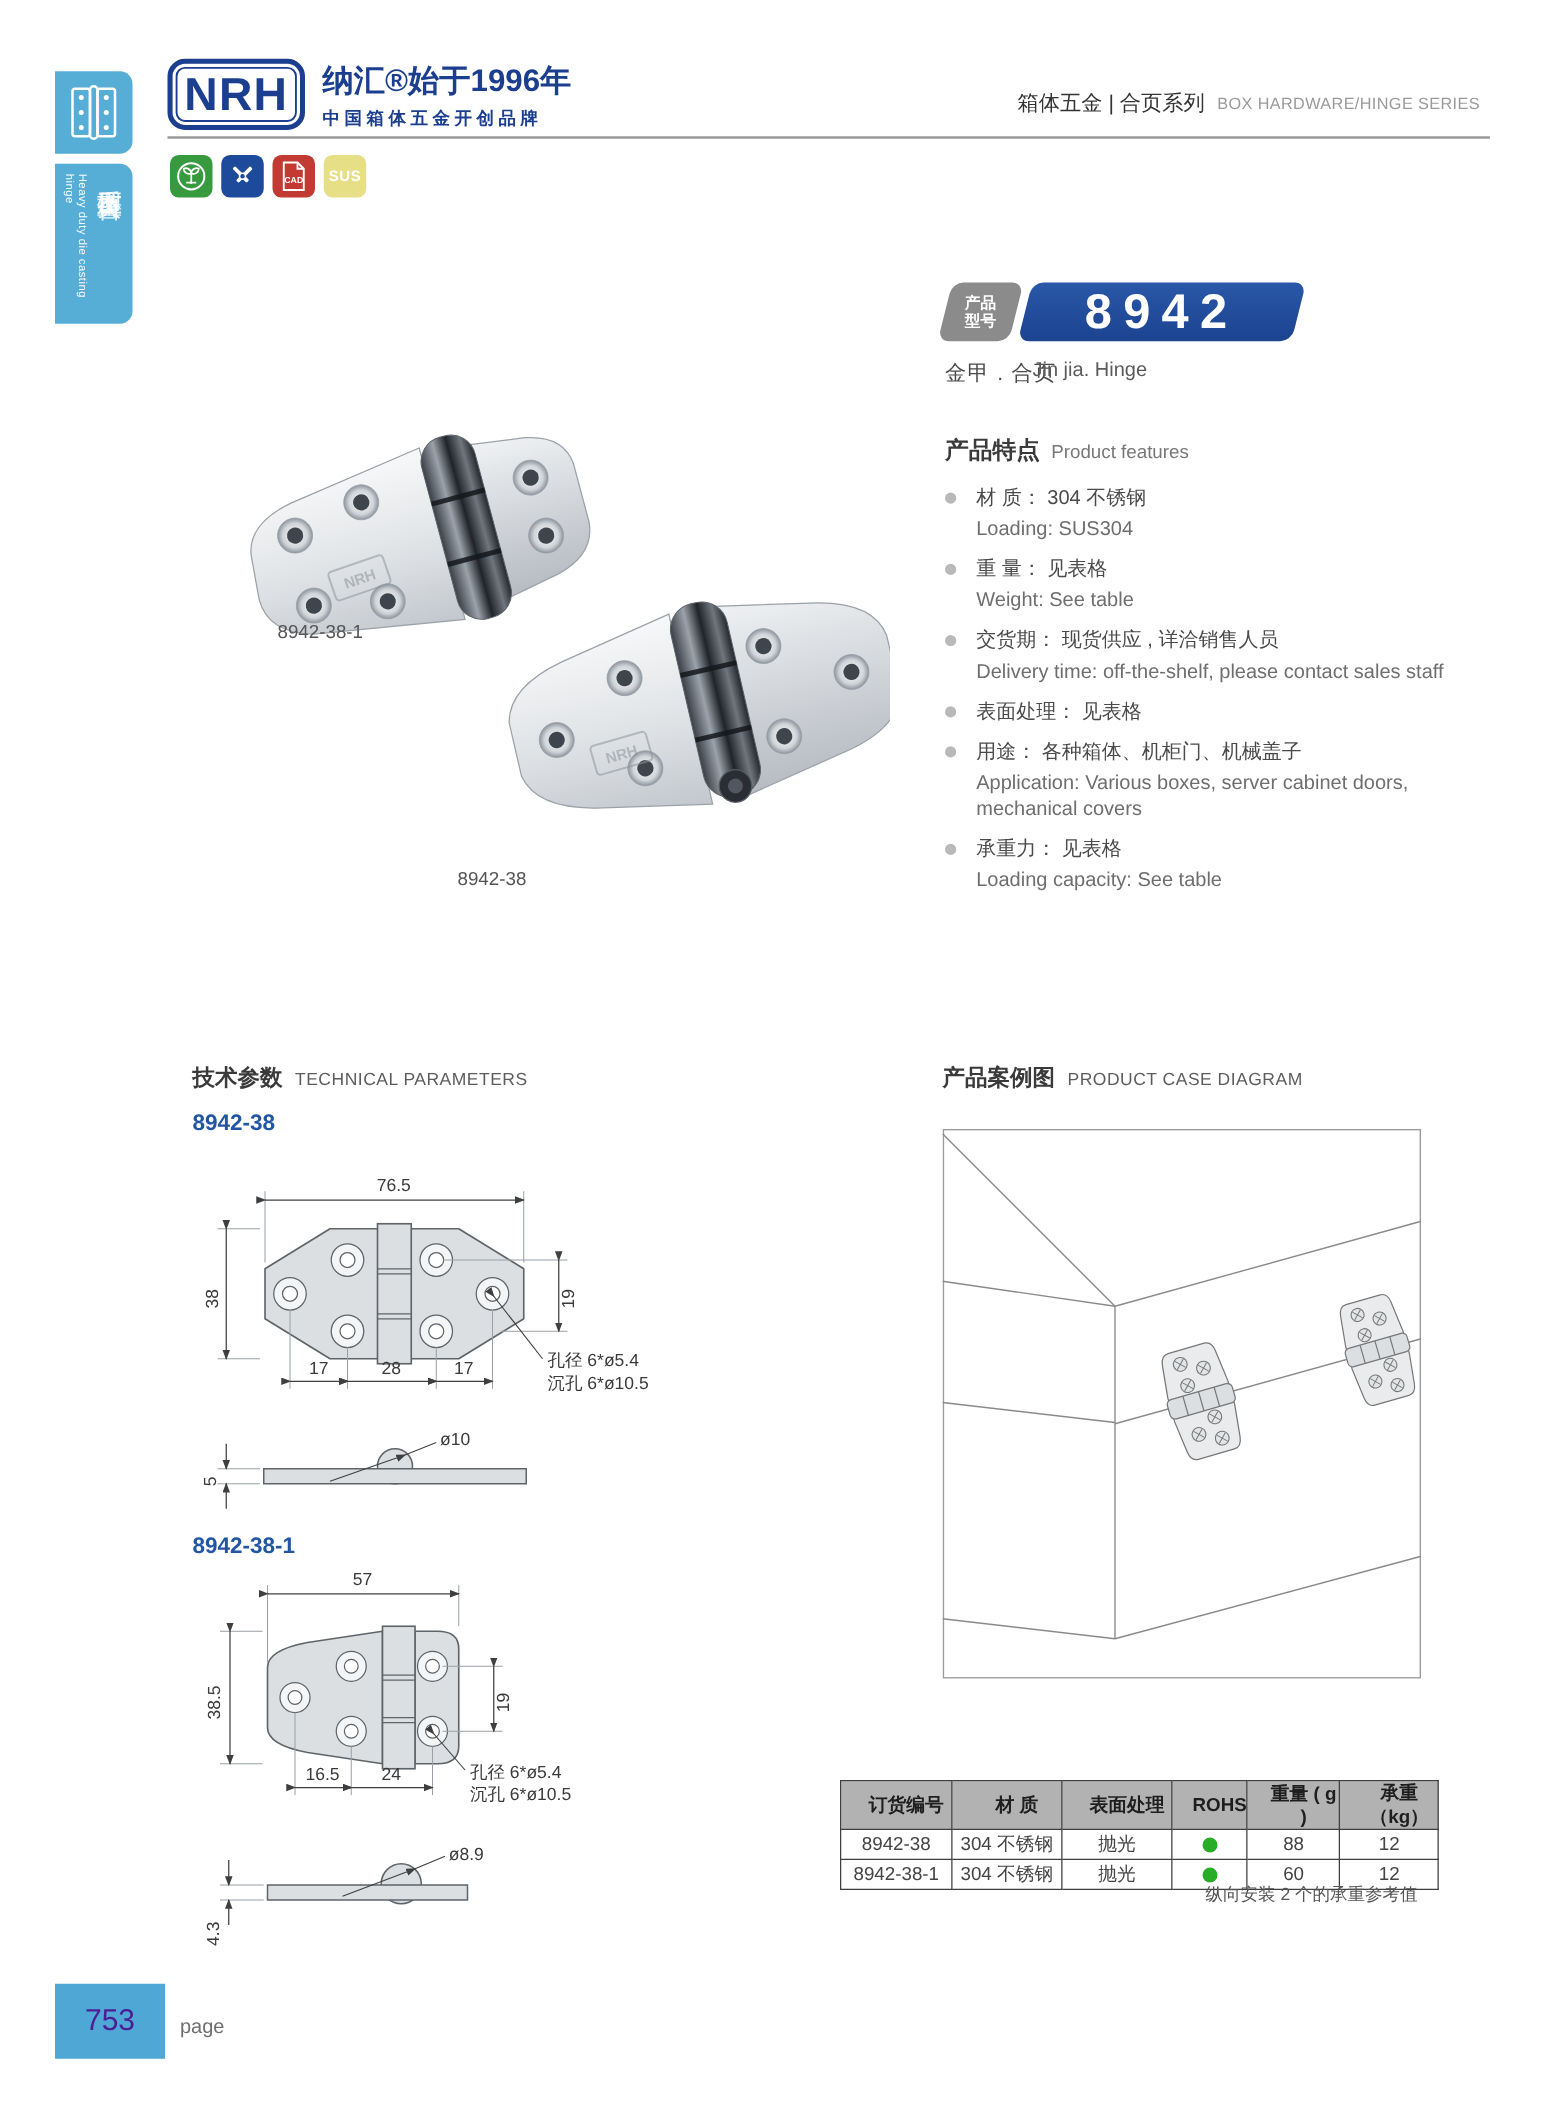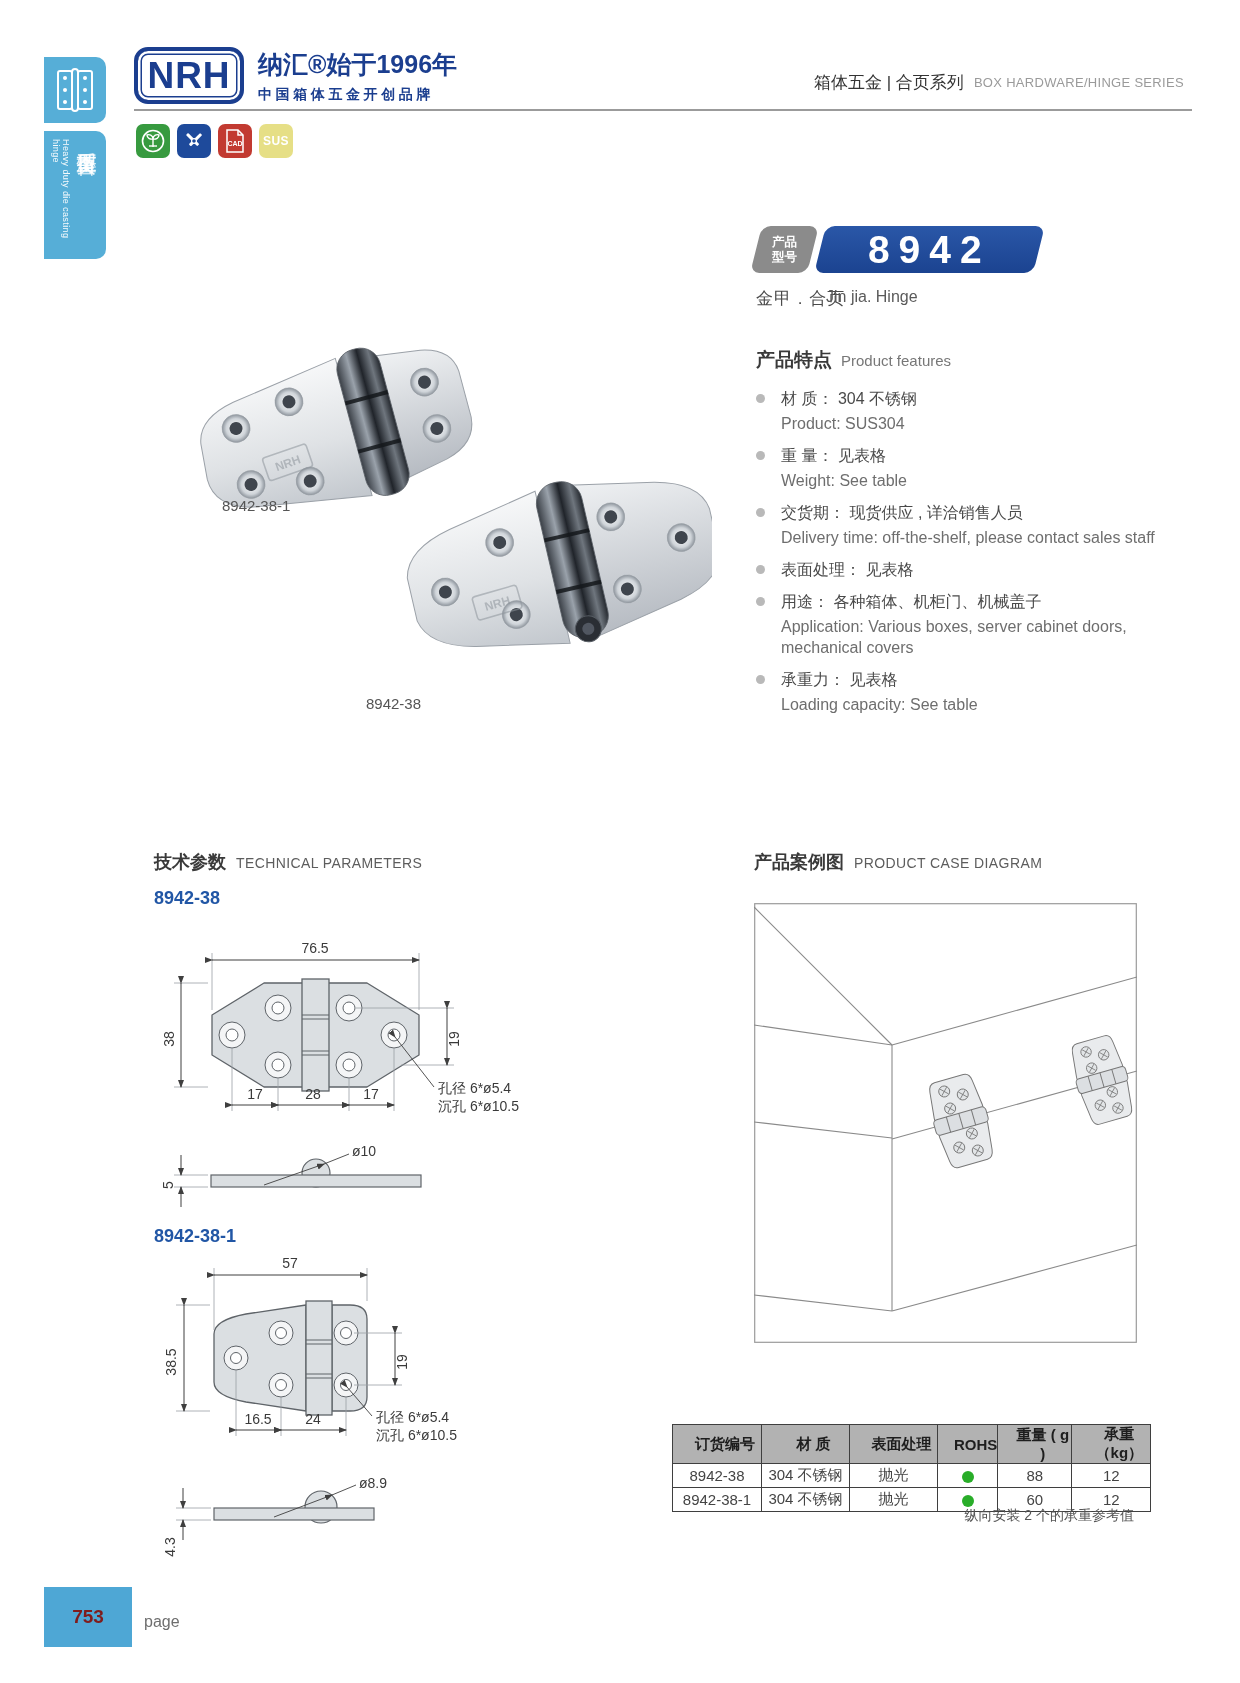--- a/index.html
+++ b/index.html
@@ -77,21 +77,21 @@
   .spec { position:absolute; left:628px; top:1424px; border-collapse:collapse; table-layout:fixed; }
   .spec th,.spec td { border:1.5px solid #3f3f3f; text-align:center; font-size:15px; }
   .spec th { background:#b2b2b2; color:#1e1e1e; font-weight:600; height:27px;padding-left:16px; }
   .spec td { color:#444; height:24px; }
   .rohs-dot { display:inline-block; width:12px; height:12px; border-radius:50%; background:#29ad29; vertical-align:middle; }
   .tbl-note { position:absolute; left:628px; top:1507px; width:462px; text-align:right; font-size:14px; color:#555; }
 
   
   .pg-rect { position:absolute; left:0; top:1587px; width:88px; height:60px; background:#4ea7d5;
              display:flex; align-items:center; justify-content:center; }
-  .pg-rect span { color:#7f1d1d; font-size:19px; font-weight:bold; }
+  .pg-rect span { color:#4c1d95; font-size:24px; font-weight:normal; }
   .pg-label { position:absolute; left:100px; top:1613px; font-size:16px; color:#6e6e6e; }
 
   svg text { font-family:"Liberation Sans","DejaVu Sans",sans-serif; }
   .dim { font-size:14px; fill:#3a3a3a; }
   .note-t { font-size:14px; fill:#3a3a3a; }
 </style>
 </head>
 <body>
 
 <div id="page">
@@ -167,21 +167,21 @@
   <div class="pname-en">Jin jia. Hinge</div>
 
   <div class="features">
     <div class="f-title">
       <span class="zh">产品特点</span>
       <span class="en">Product features</span>
     </div>
     <div class="f-item">
       <span class="dot"></span>
       <div class="zh">材  质： 304 不锈钢</div>
-      <div class="en">Product: SUS304</div>
+      <div class="en">Loading: SUS304</div>
     </div>
     <div class="f-item">
       <span class="dot"></span>
       <div class="zh">重  量： 见表格</div>
       <div class="en">Weight: See table</div>
     </div>
     <div class="f-item">
       <span class="dot"></span>
       <div class="zh">交货期： 现货供应 , 详洽销售人员</div>
       <div class="en">Delivery time: off-the-shelf, please contact sales staff</div>

